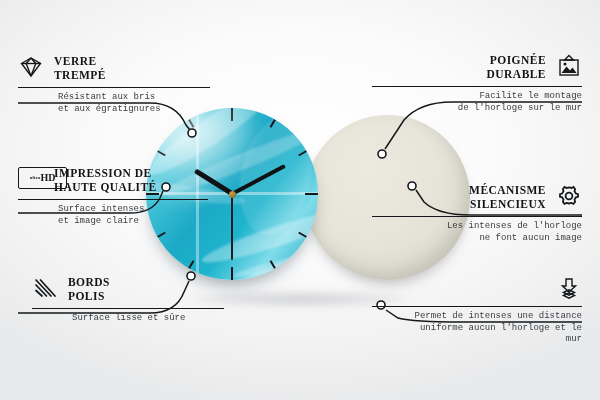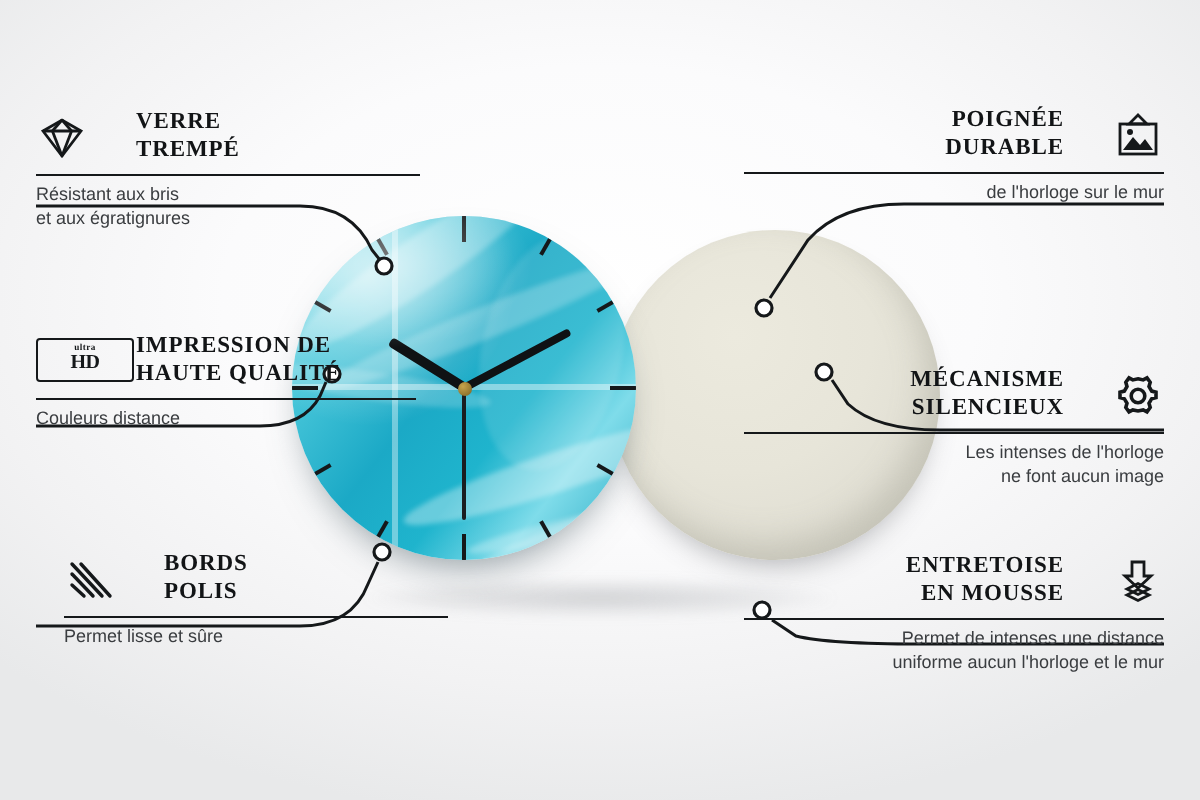--- a/index.html
+++ b/index.html
@@ -61,30 +61,31 @@
   .hand.minute{ width:4px; height:60px; margin-left:-2px; margin-top:-60px; }
   .hand.second{ width:2px; height:66px; margin-left:-1px; margin-top:-66px; background:#1a1d20;}
   .pin{ position:absolute; left:50%; top:50%; width:7px; height:7px; margin:-3.5px 0 0 -3.5px; border-radius:50%;
         background:radial-gradient(circle at 35% 32%, #c8a44c, #7a6223); }
 
   
   .connectors{ position:absolute; inset:0; pointer-events:none; }
 
   
   .feat{ position:absolute; width:210px; }
-  .feat .head{ display:flex; align-items:center; gap:24px; }
+  .feat .head{ display:flex; gap:10px; }
   .feat.right .head{ justify-content:flex-end; }
   .feat .title{
     font-weight:700; font-size:11.5px; line-height:13.5px; letter-spacing:.45px;
     color:#121416; text-transform:uppercase;
   }
   .feat .rule{ height:1.4px; background:#15181a; margin-top:5px; }
   .feat .desc{
     margin-top:4px; font-size:9px; line-height:11.5px; color:#3a3d40;
-    font-family:Liberation Sans, sans-serif;
+    font-family:Liberation Mono, monospace;
+    margin-left:40px;
   }
   .feat.right .title, .feat.right .desc, .feat.right .rule-wrap{ text-align:right; }
 
   .ic{ flex:0 0 auto; width:26px; height:24px; color:#15181a; }
   .ic svg{ display:block; width:100%; height:100%; }
 
   
   #f-verre   { left:18px;  top:55px;  }
   #f-verre .rule{ width:192px; }
   #f-impr    { left:18px;  top:167px; }
@@ -93,21 +94,21 @@
   #f-bords .rule{ width:192px; }
 
   
   #f-poignee { left:372px; top:54px;  width:210px; }
   #f-mecan   { left:372px; top:184px; width:210px; }
   #f-entre   { left:372px; top:277px; width:210px; }
   #f-poignee .rule, #f-mecan .rule, #f-entre .rule{ width:210px; margin-left:auto; }
 
   .hd-box{
     width:49px; height:22px; border:1.6px solid #15181a; border-radius:2px;
-    display:flex; flex-direction:column; align-items:center; justify-content:center; line-height:1;
+    display:flex; flex-direction:row; align-items:center; justify-content:center; line-height:1;
   }
   .hd-box .u{ font-size:4.6px; font-weight:700; letter-spacing:.2px; }
   .hd-box .h{ font-size:10px; font-weight:700; letter-spacing:-.2px; margin-top:.5px;}
 </style>
 </head>
 <body>
 
 <div class="stage">
 
   <div class="floor-shadow"></div>
@@ -225,21 +226,22 @@
           <span class="h">HD</span>
         </span>
       </span>
       <div>
         <div class="title">IMPRESSION DE</div>
         <div class="title">HAUTE QUALITÉ</div>
       </div>
     </div>
     <div class="rule"></div>
     <div class="desc">
-      <div>Couleurs distance</div>
+      <div>Surface intenses</div>
+      <div>et image claire</div>
     </div>
   </div>
 
   <div class="feat left" id="f-bords">
     <div class="head">
       <span class="ic">
         <svg viewBox="0 0 26 24">
             <g stroke="currentColor" stroke-width="1.7" stroke-linecap="round">
           <path d="M4,4 L19,20"></path>
               <path d="M8.5,4 L23,20"></path>
@@ -248,21 +250,21 @@
         </g>
           </svg>
       </span>
       <div>
         <div class="title">BORDS</div>
         <div class="title">POLIS</div>
       </div>
     </div>
     <div class="rule"></div>
     <div class="desc">
-      <div>Permet lisse et sûre</div>
+      <div>Surface lisse et sûre</div>
       <div></div>
     </div>
   </div>
 
   <div class="feat right" id="f-poignee">
     <div class="head">
       <div>
         <div class="title">POIGNÉE</div>
         <div class="title">DURABLE</div>
       </div>
@@ -272,20 +274,21 @@
           <path d="M13,1.5 L8.5,6 L17.5,6 Z"></path>
           <rect x="4" y="6" width="18" height="15"></rect>
           <path d="M5.5,19 L10.5,12.5 L14,16.5 L16.5,13.5 L20.5,19 Z" fill="currentColor" stroke="none"></path>
           <circle cx="9" cy="10" r="1.5" fill="currentColor" stroke="none"></circle>
         </g>
           </svg>
       </span>
     </div>
     <div class="rule"></div>
     <div class="desc">
+      <div>Facilite le montage</div>
       <div>de l'horloge sur le mur</div>
     </div>
   </div>
 
   <div class="feat right" id="f-mecan">
     <div class="head">
       <div>
         <div class="title">MÉCANISME</div>
         <div class="title">SILENCIEUX</div>
       </div>
@@ -300,24 +303,20 @@
     </div>
     <div class="rule"></div>
     <div class="desc">
       <div>Les intenses de l'horloge</div>
       <div>ne font aucun image</div>
     </div>
   </div>
 
   <div class="feat right" id="f-entre">
     <div class="head">
-      <div>
-        <div class="title">ENTRETOISE</div>
-        <div class="title">EN MOUSSE</div>
-      </div>
       <span class="ic">
         <svg viewBox="0 0 26 24">
             <g fill="none" stroke="currentColor" stroke-width="1.4">
           <path d="M10,2 L16,2 L16,9 L19.5,9 L13,15 L6.5,9 L10,9 Z"></path>
           <path d="M7.5,15.5 L13,12.8 L18.5,15.5 L13,18.2 Z"></path>
           <path d="M7.5,18.5 L13,15.8 L18.5,18.5 L13,21.2 Z"></path>
         </g>
           </svg>
       </span>
     </div>

